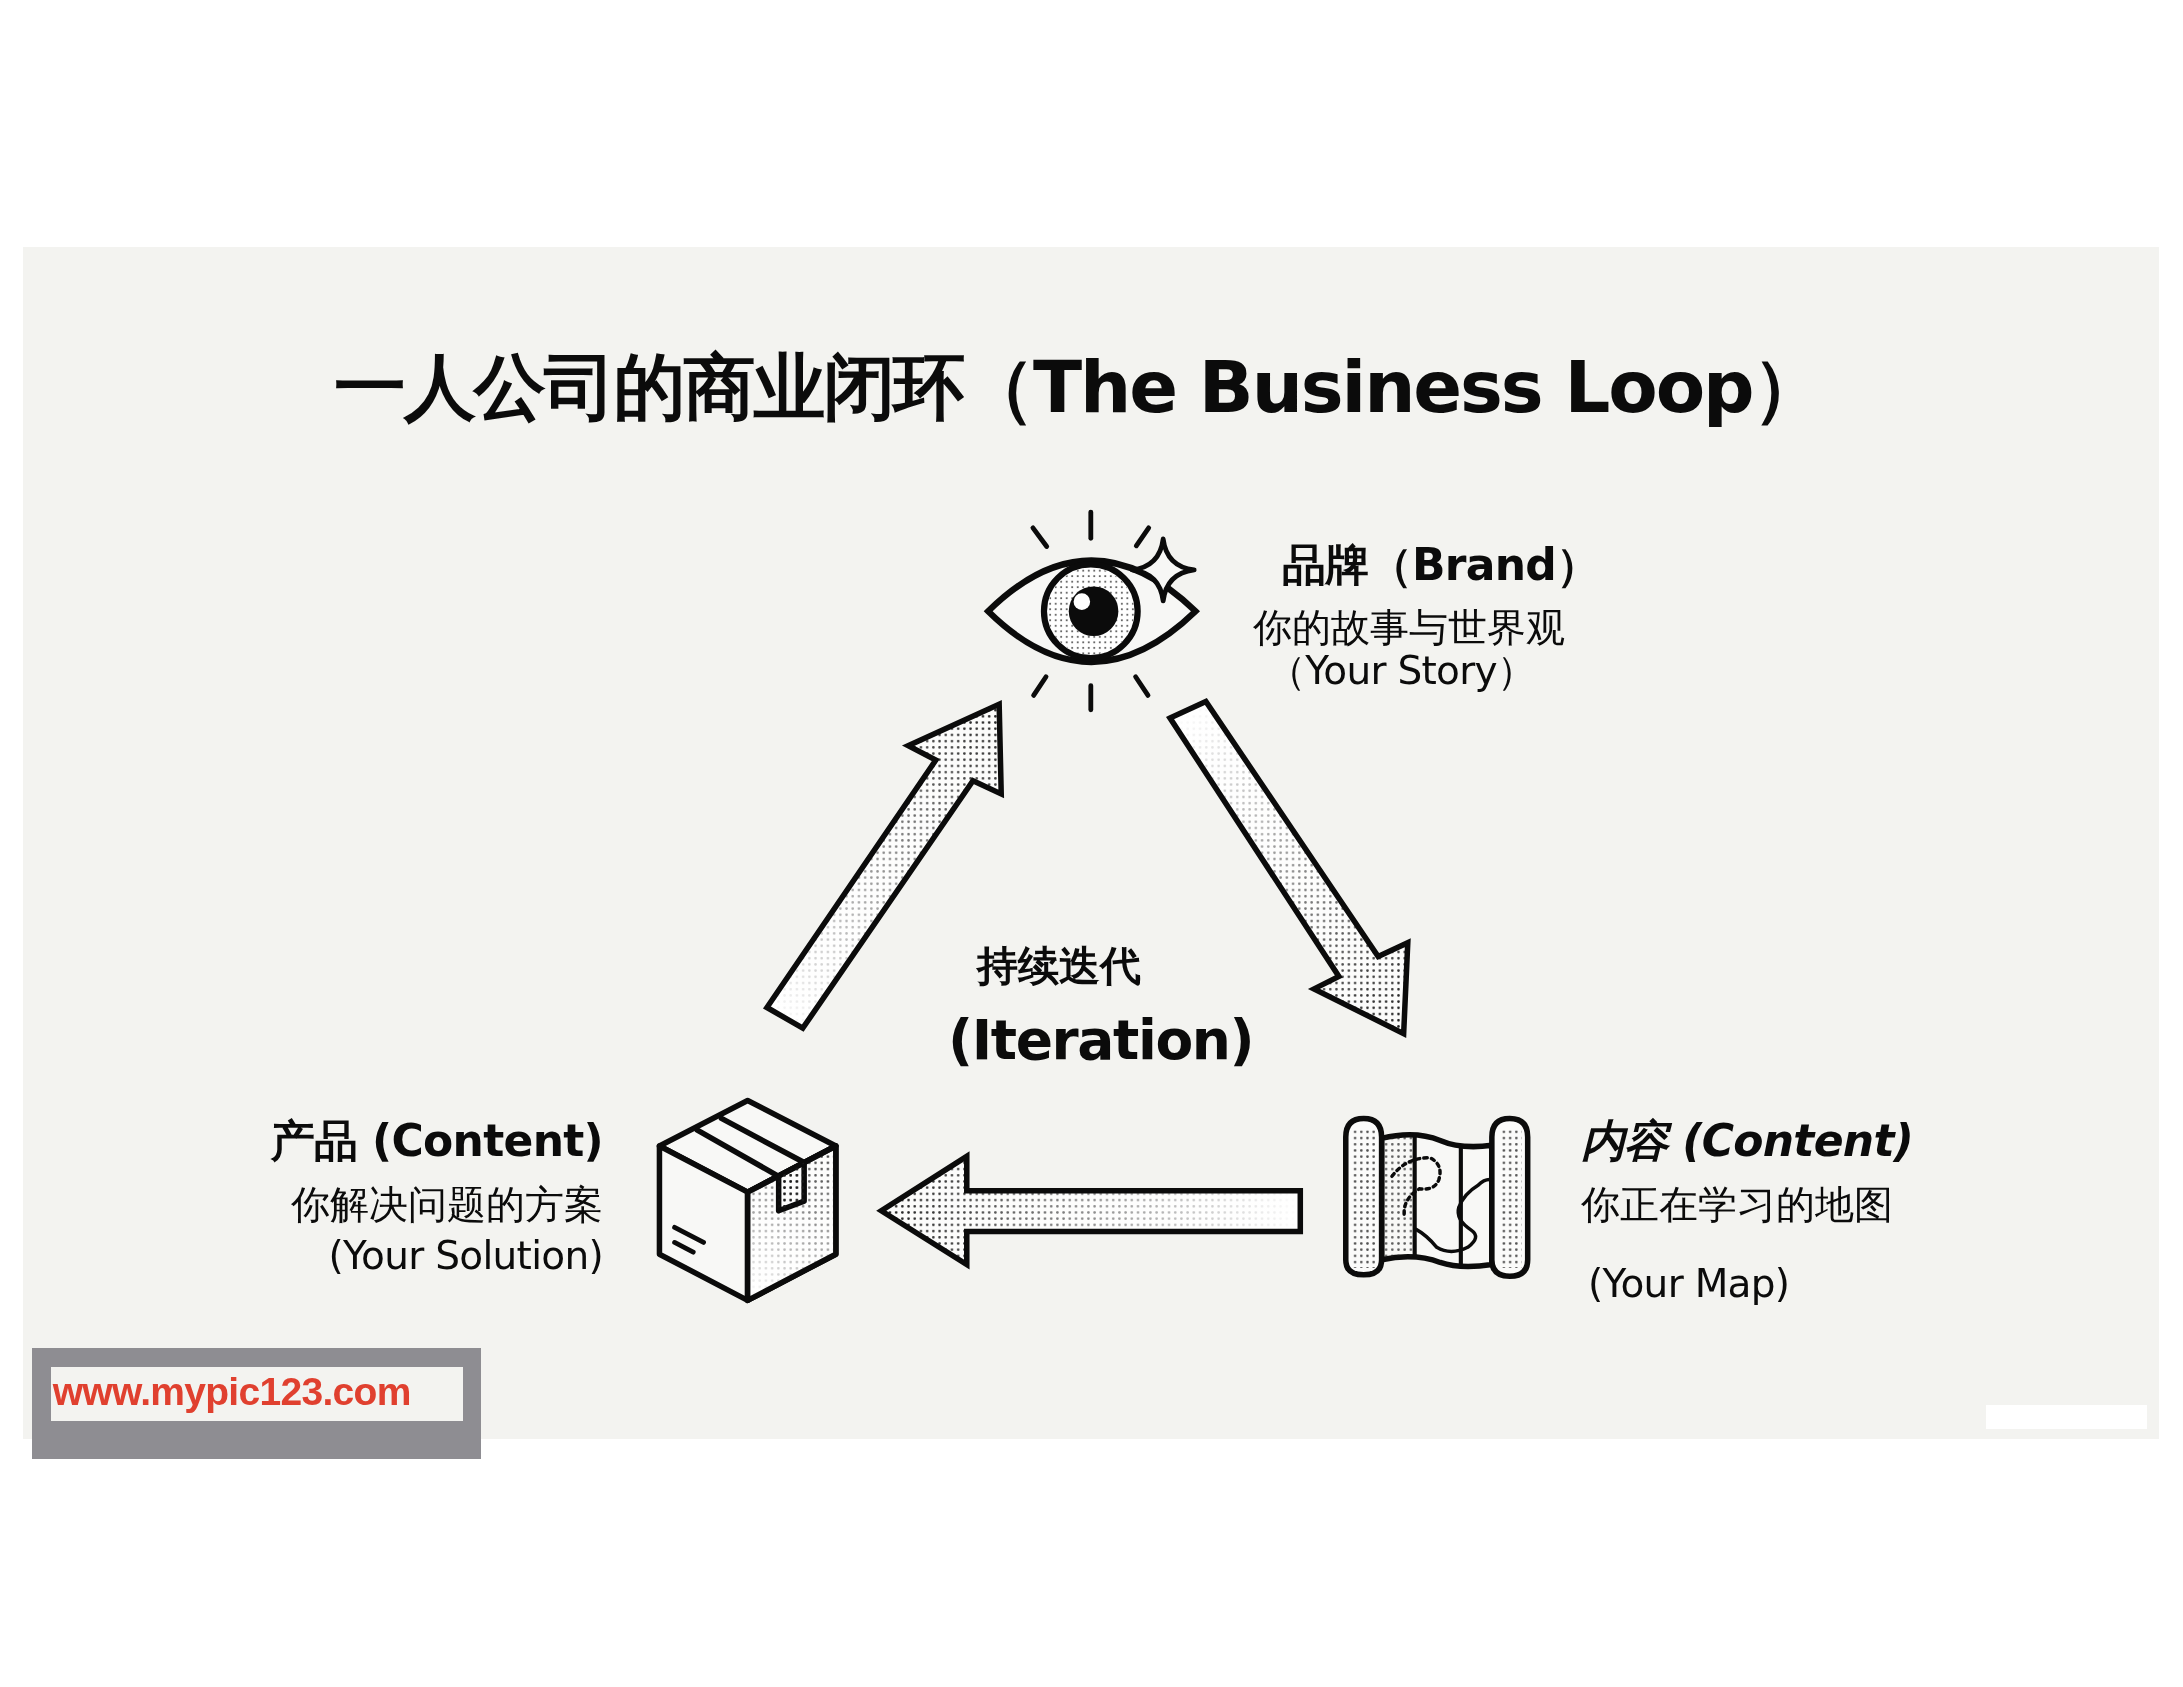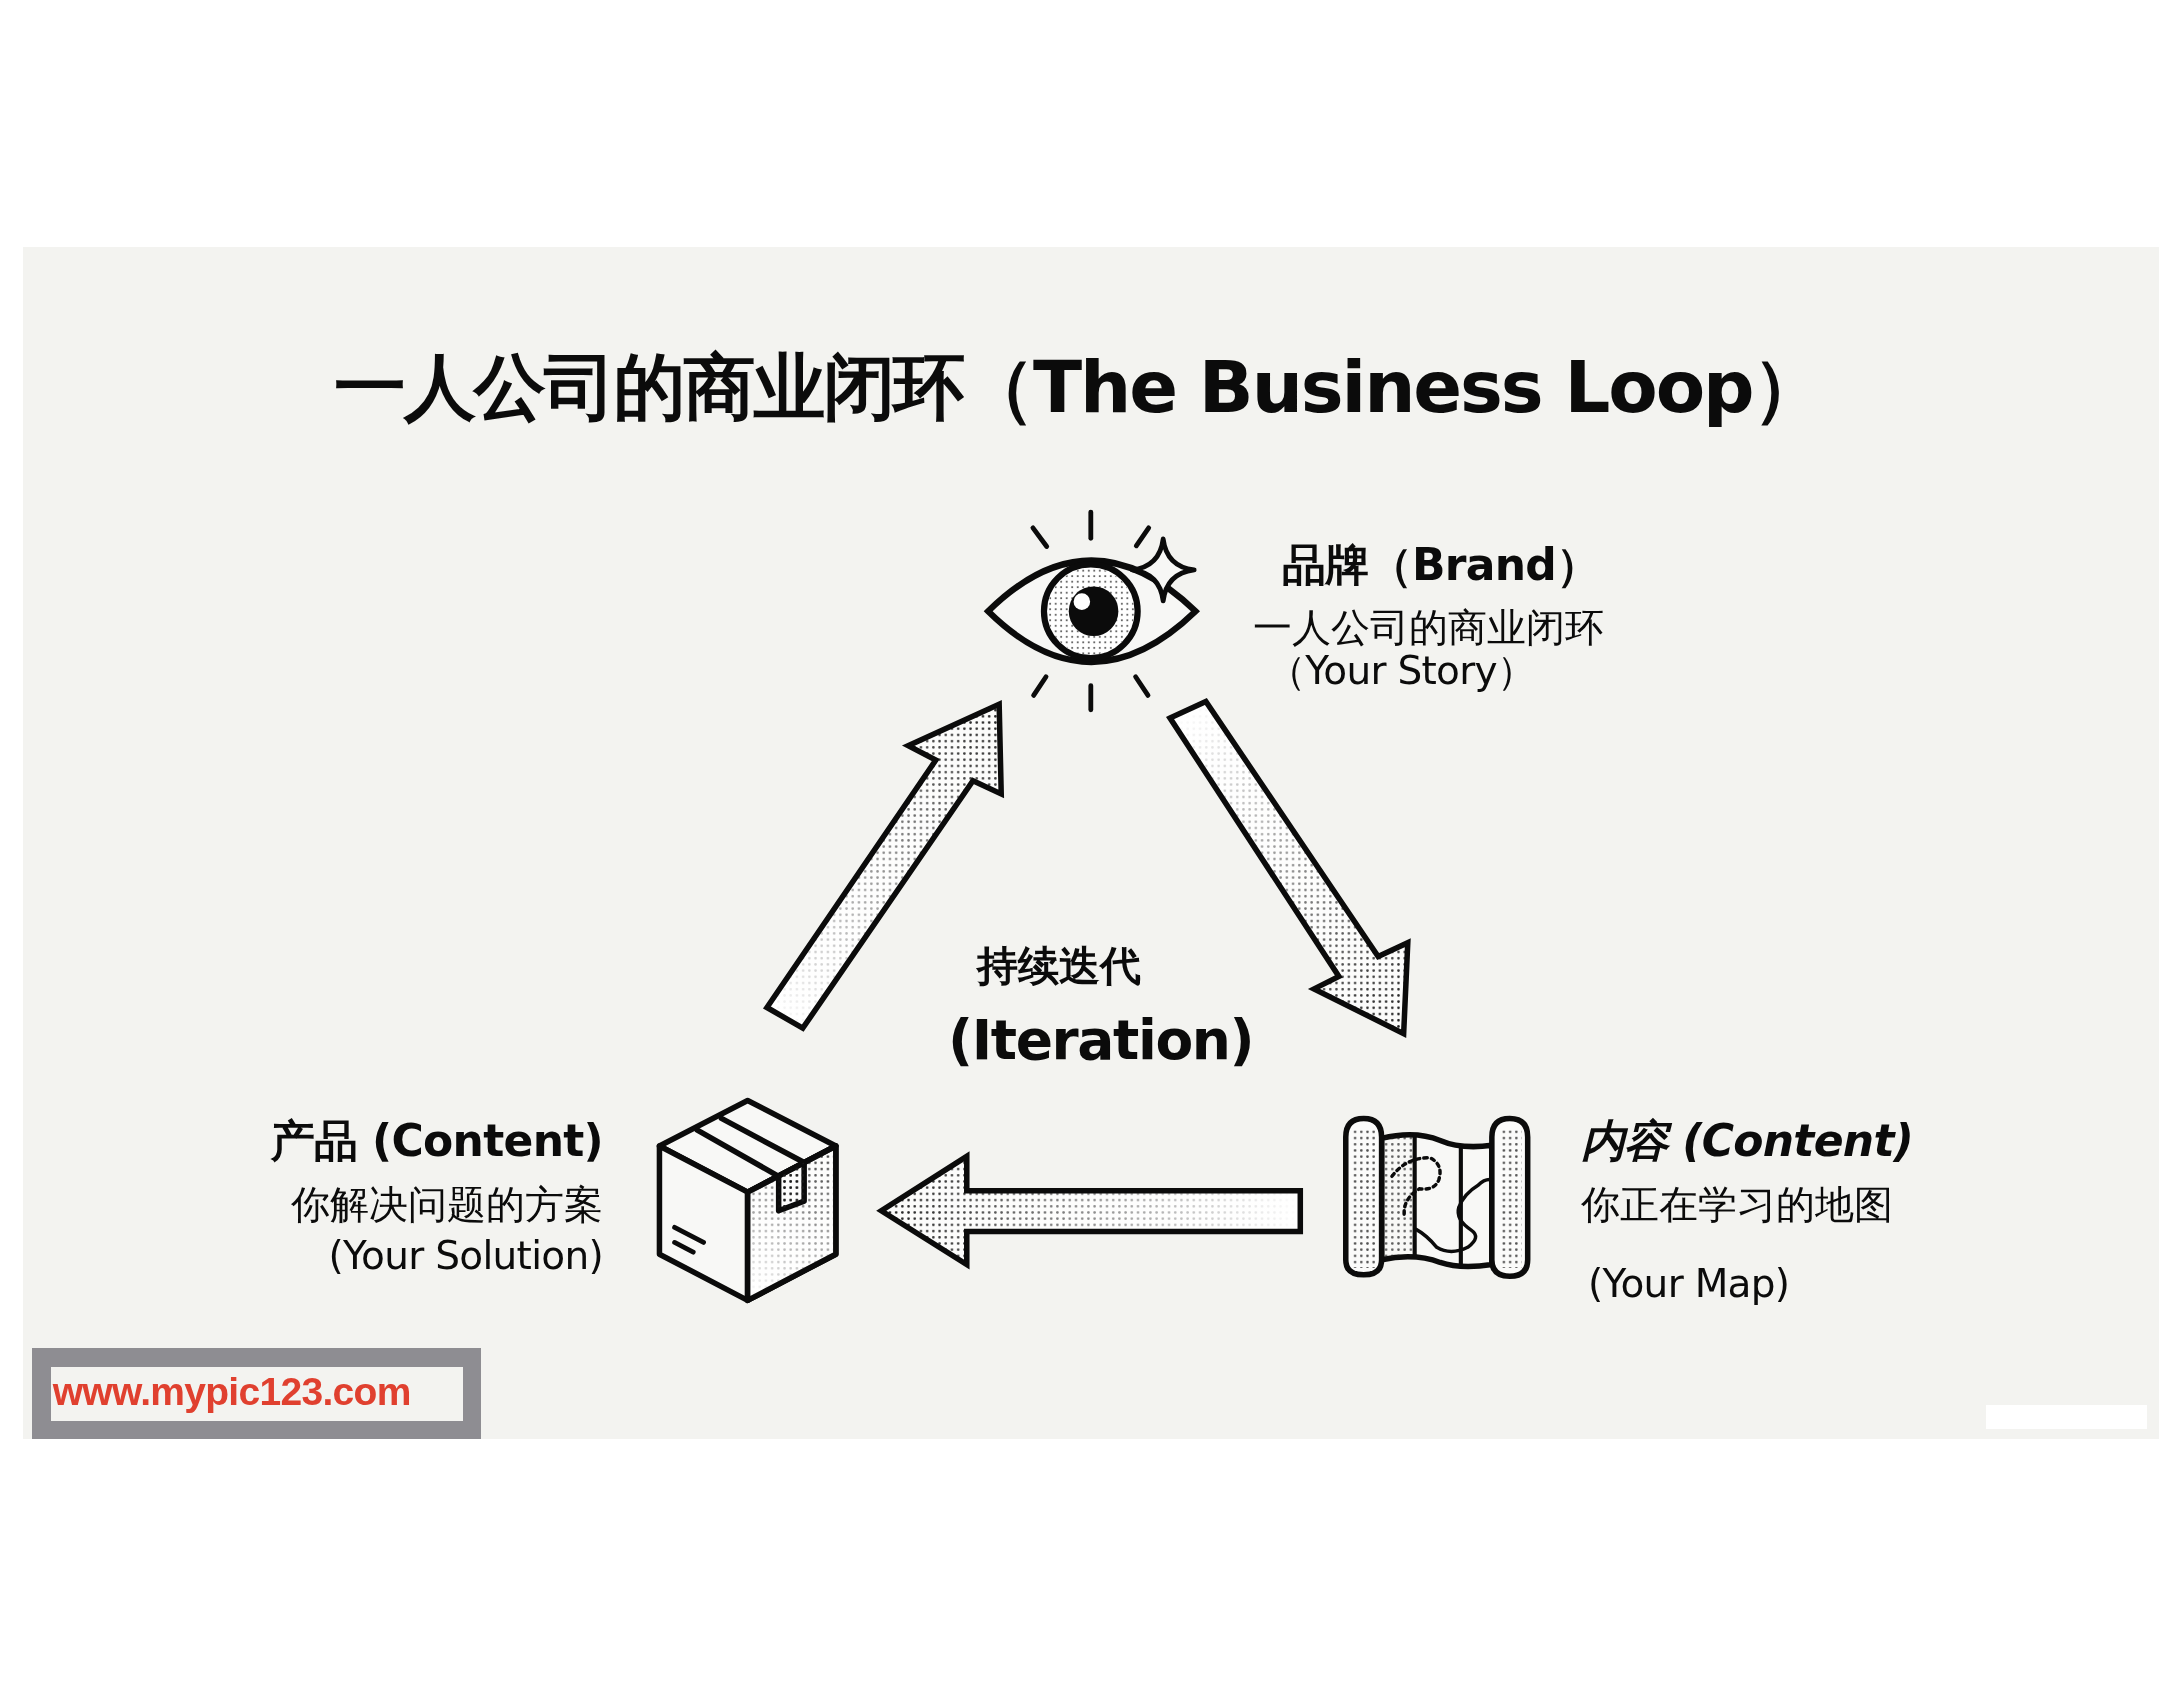--- a/index.html
+++ b/index.html
@@ -36,21 +36,21 @@
   .cont-1 { left: 1581px; top: 1119px; font-style: italic; }
   .cont-2 { left: 1581px; top: 1185px; }
   .cont-3 { left: 1581px; top: 1264px; margin-left: 7px; }
 
   .iter-1 { left: 977px; top: 946px; font-size: 41px; font-weight: bold; }
   .iter-2 { left: 948px; top: 1013px; font-size: 55px; font-weight: bold; letter-spacing: -1.4px; }
 
   svg.art { position: absolute; left: 0; top: 0; width: 2183px; height: 1687px; }
 
   .wm-outer {
-    position: absolute; left: 32px; top: 1348px; width: 449px; height: 91px;
+    position: absolute; left: 32px; top: 1348px; width: 449px; height: 111px;
     background: #8e8d92;
   }
   .wm-inner {
     position: absolute; left: 19.3px; top: 18.6px; width: 412px; height: 54px;
     background: #f3f3f0;
   }
   .wm-text {
     position: absolute; left: 1.4px; top: 5.5px; font-family: "Liberation Sans", sans-serif;
     font-weight: bold; font-size: 39px; color: #e0402f; letter-spacing: -0.7px; line-height: 1;
   }
@@ -150,21 +150,21 @@
     <path d="M1953 1650 Q1953 1623 1979 1623 Q2005 1623 2005 1650 L2005 1828 Q2005 1850 1979 1850 Q1953 1850 1953 1828 Z" fill="#fbfbfa"></path>
     <path d="M1962 1640 L1996 1640 L1996 1840 L1962 1840 Z" fill="url(#dots)" stroke="none" opacity="0.75"></path>
     <path d="M2165 1650 Q2165 1623 2191 1623 Q2217 1623 2217 1650 L2217 1828 Q2217 1852 2191 1852 Q2165 1852 2165 1828 Z" fill="#fbfbfa"></path>
     <path d="M2178 1640 L2208 1640 L2208 1840 L2178 1840 Z" fill="url(#dots)" stroke="none" opacity="0.75"></path>
     <path d="M2020 1707 Q2040 1680 2075 1680 Q2095 1690 2088 1712 Q2082 1728 2060 1725 Q2035 1740 2038 1765" fill="none" stroke-width="5" stroke-dasharray="5 6"></path>
     <path d="M2055 1784 Q2070 1792 2085 1810 Q2105 1822 2130 1810 Q2150 1795 2135 1785 Q2112 1770 2117 1752 Q2125 1732 2145 1720 Q2155 1710 2165 1712" fill="none" stroke-width="5"></path>
   </g>
 </svg>
 
 <div class="txt lbl-main brand-1">品牌（Brand）</div>
-<div class="txt lbl-sub brand-2">一人公司的商业闭环</div>
+<div class="txt lbl-sub brand-2">你的故事与世界观</div>
 <div class="txt lbl-en brand-3">（Your Story）</div>
 
 <div class="txt lbl-main prod prod-1">产品 (Content)</div>
 <div class="txt lbl-sub prod prod-2">你解决问题的方案</div>
 <div class="txt lbl-en prod prod-3">(Your Solution)</div>
 
 <div class="txt lbl-main cont-1">内容 (Content)</div>
 <div class="txt lbl-sub cont-2">你正在学习的地图</div>
 <div class="txt lbl-en cont-3">(Your Map)</div>
 

